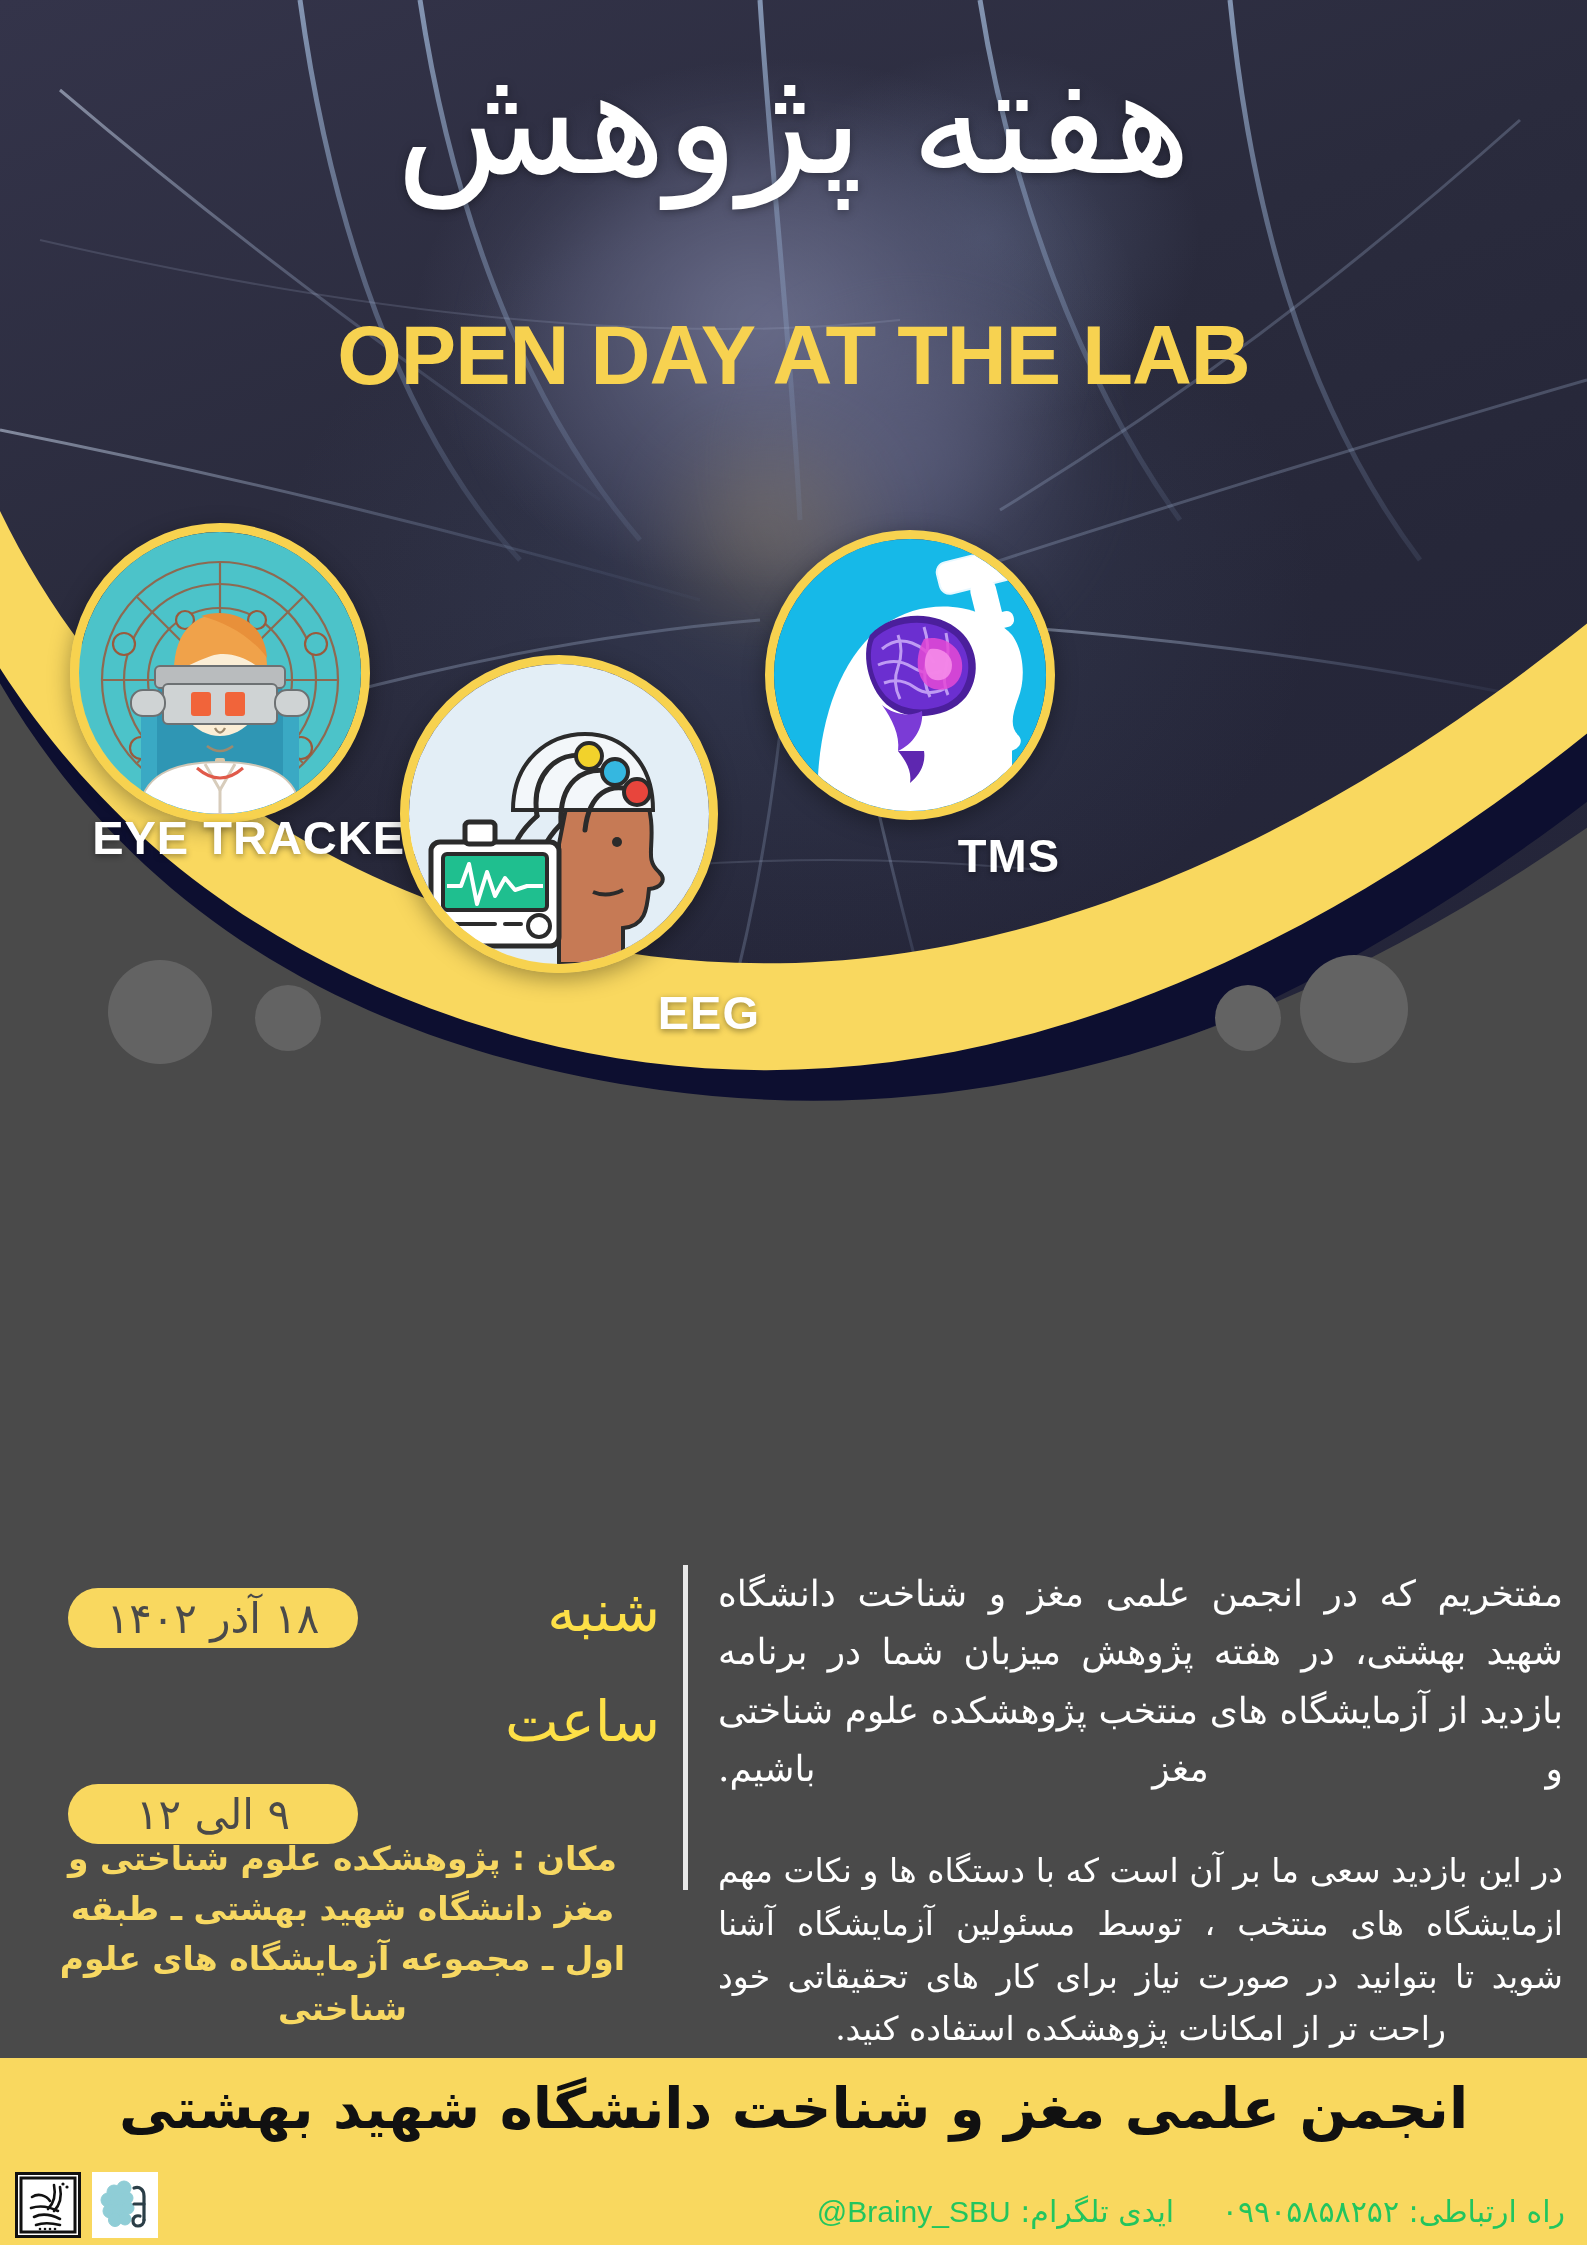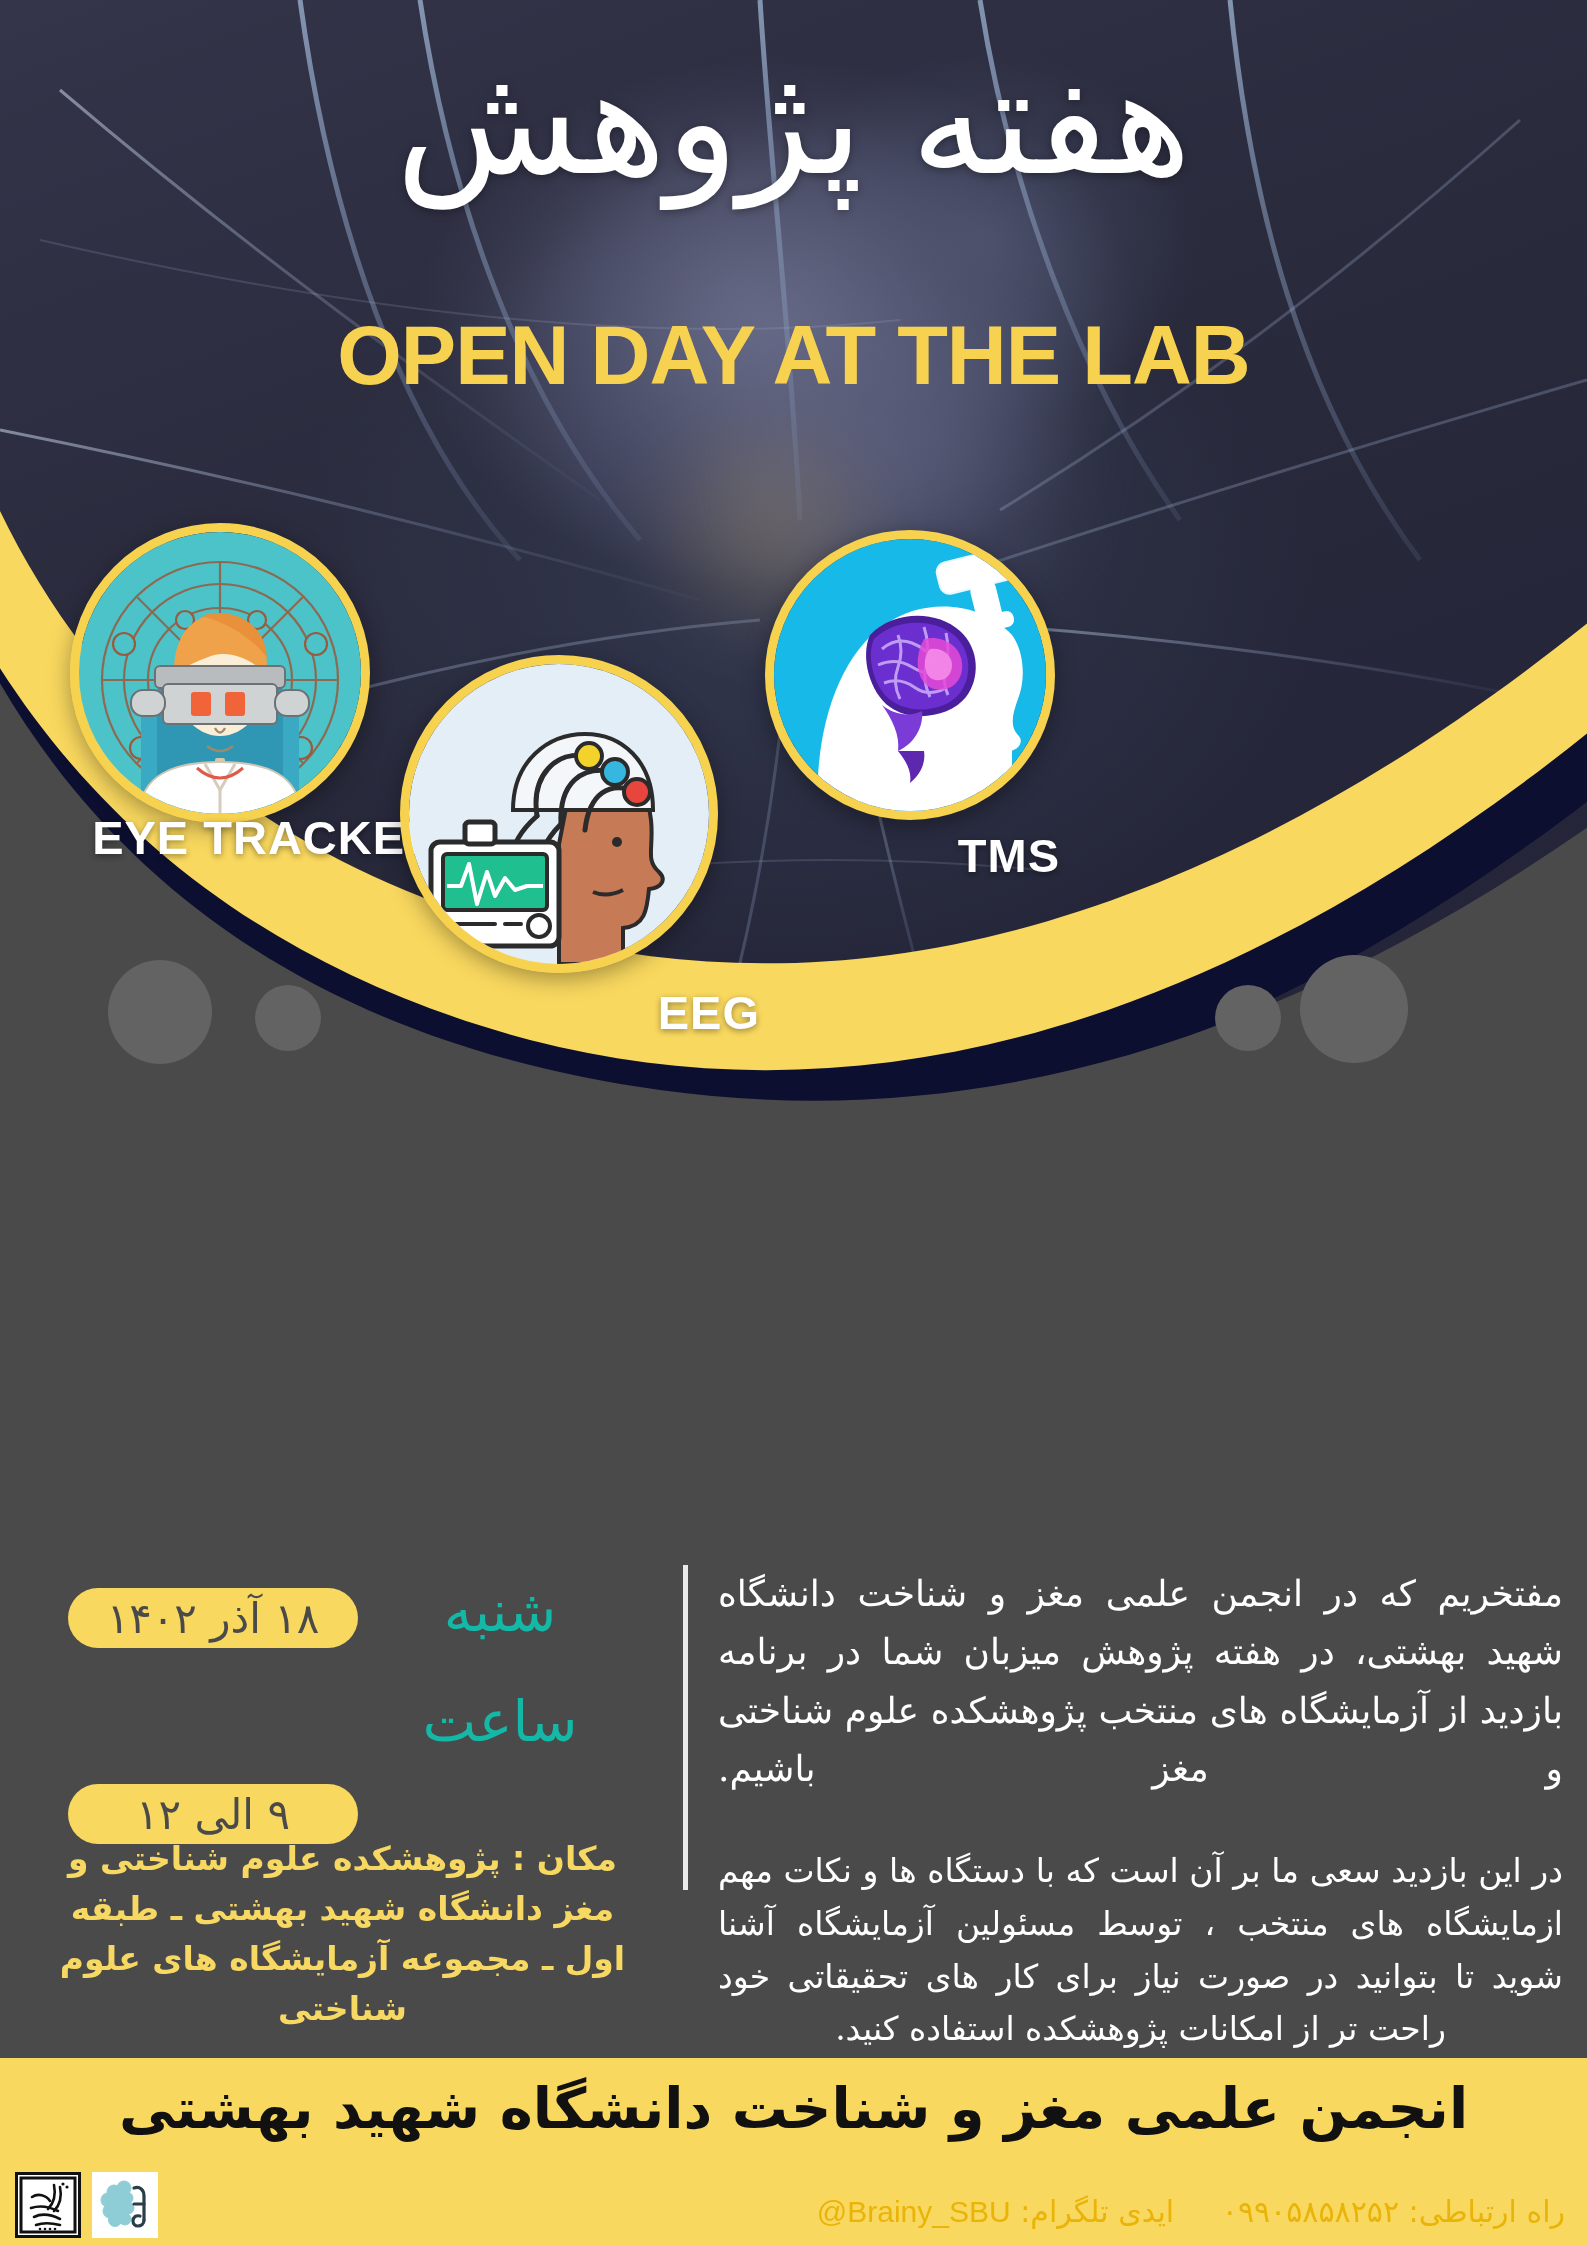--- a/index.html
+++ b/index.html
@@ -86,23 +86,23 @@
   .divider {
     position:absolute; left:683px; top:1565px;
     width:5px; height:325px; background:#e9e9e9;
   }
 
   
   .day-label, .time-label {
     position:absolute;
     font-family:"DejaVu Sans", sans-serif;
     font-size:57px;
-    color:#14b8a6;
-    direction:rtl;
-    text-align:center;
+    color:#fde047;
+    direction:rtl;
+    text-align:right;
     white-space:nowrap;
   }
   .pill {
     position:absolute;
     background:#f9d85f;
     border-radius:40px;
     color:#4a4a4a;
     font-family:"DejaVu Sans", sans-serif;
     font-size:42px;
     direction:rtl;
@@ -156,21 +156,21 @@
     font-family:"DejaVu Sans", sans-serif;
     font-size:56px;
     font-weight:bold;
     color:#111111;
   }
   .contact {
     position:absolute; right:22px; top:2194px;
     direction:rtl;
     font-family:"DejaVu Sans", sans-serif;
     font-size:30px;
-    color:#eab308;
+    color:#22c55e;
     white-space:nowrap;
   }
   .contact .tg-handle { direction:ltr; display:inline-block; font-family:"Liberation Sans", sans-serif; }
 
   .logo-box {
     position:absolute;
     background:#ffffff;
     border:3px solid #111;
     display:flex; align-items:center; justify-content:center;
     overflow:hidden;

